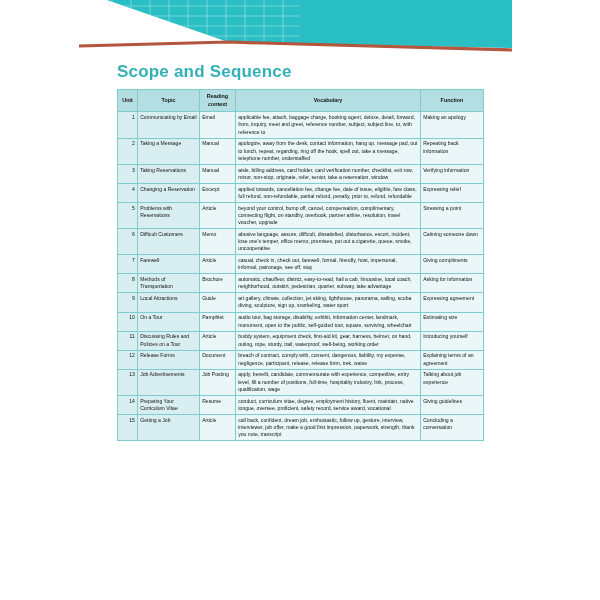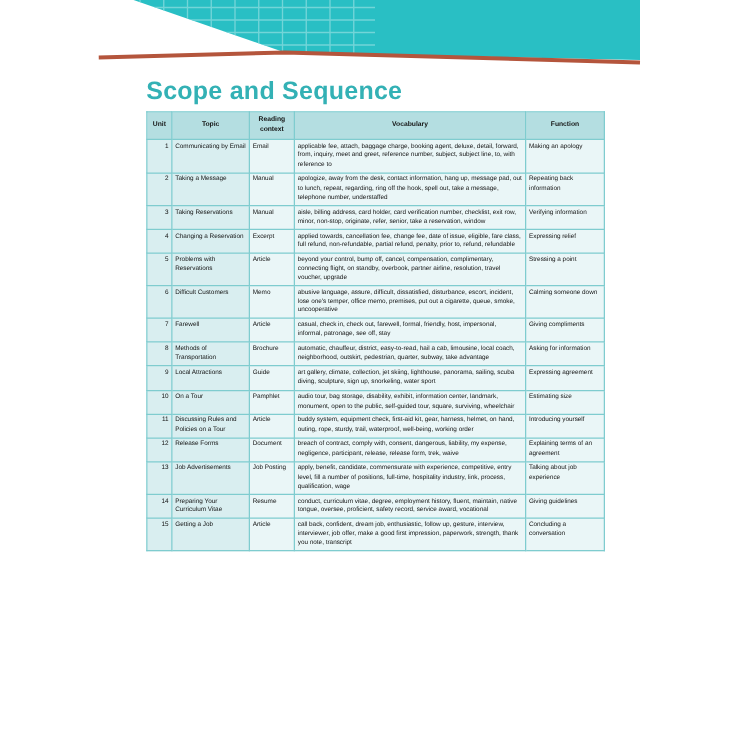--- a/index.html
+++ b/index.html
@@ -26,21 +26,21 @@
   }
   .banner svg {
     display: block;
   }
 
   
   .page-title {
     position: absolute;
     left: 117px;
     top: 62px;
-    font-size: 20px;
+    font-size: 17px;
     font-weight: bold;
     color: #33b1b5;
     letter-spacing: .2px;
     white-space: nowrap;
     text-align: center;
   }
 
   
   .table-wrap {
     position: absolute;

